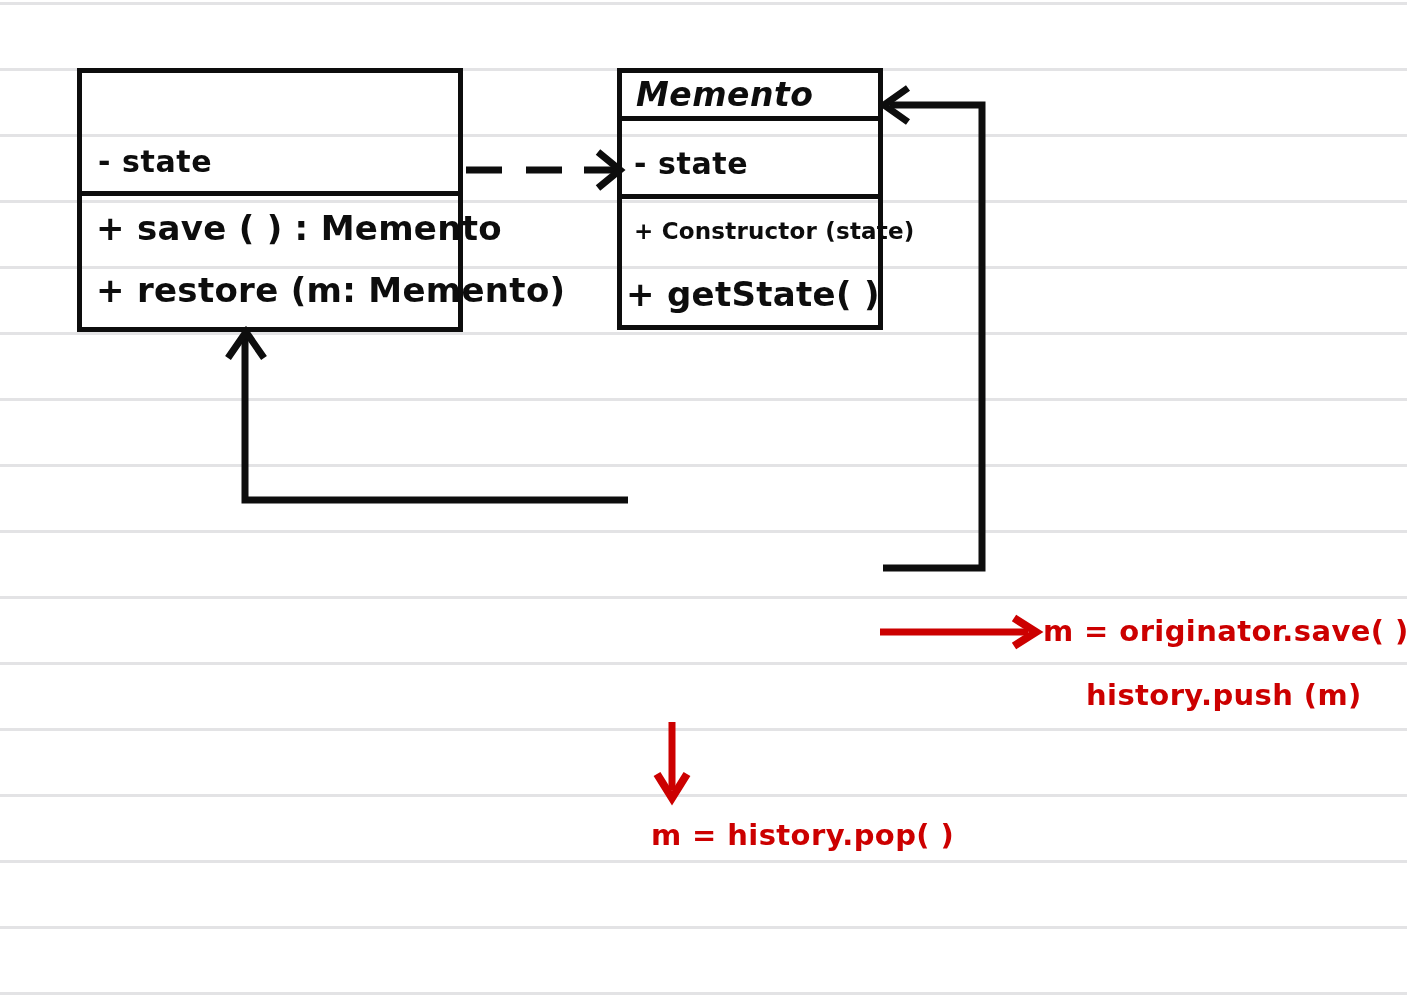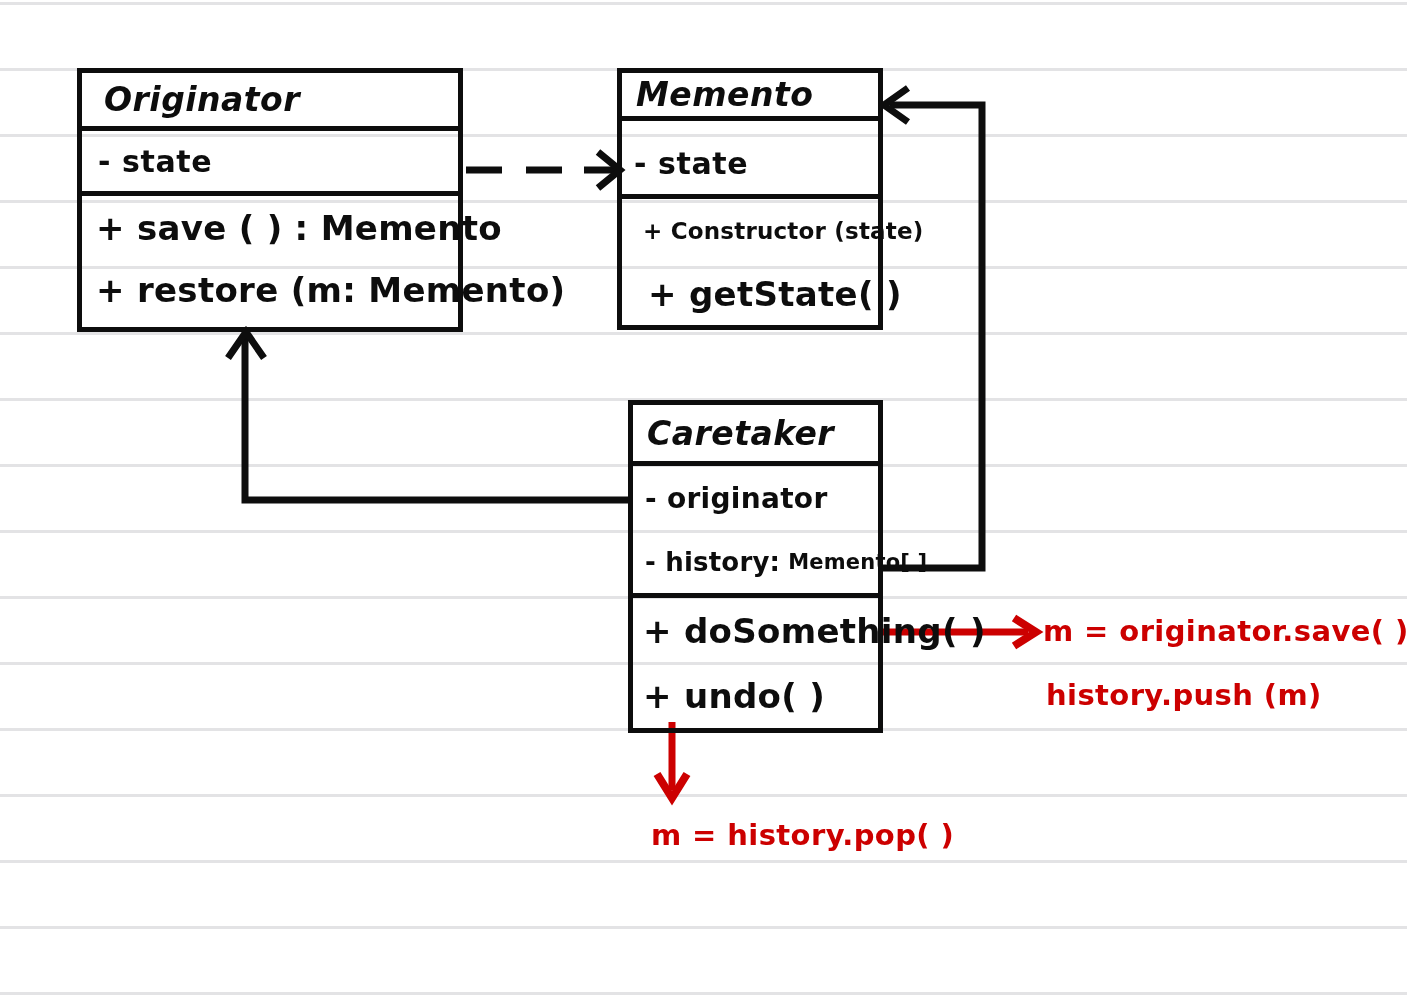--- a/index.html
+++ b/index.html
@@ -154,66 +154,45 @@
       <polyline points="1014,618 1036,632 1014,646" fill="none" stroke="#cc0000" stroke-width="8" stroke-linejoin="miter" stroke-linecap="butt"></polyline>
     </g>
 
     <g>
       <line x1="672" y1="722" x2="672" y2="790" stroke="#cc0000" stroke-width="7" stroke-linecap="butt"></line>
       <polyline points="657,774 672,798 687,774" fill="none" stroke="#cc0000" stroke-width="8" stroke-linejoin="miter" stroke-linecap="butt"></polyline>
     </g>
   </svg>
 
   <div class="umlbox" id="box-originator" style="left:77px; top:68px; width:386px; height:264px;">
-    <div class="umlrow divider-below" style="top:0px; height:58px; width:100%;">
-      <span class="hw cls-title">Originator</span>
-    </div>
     <div class="umlrow divider-below" style="top:58px; height:65px; width:100%;">
       <span class="hw attr">- state</span>
     </div>
     <div class="umlrow" style="top:123px; height:63px; width:100%;">
       <span class="hw op">+ save ( ) : Memento</span>
     </div>
     <div class="umlrow" style="top:186px; height:62px; width:100%;">
       <span class="hw op">+ restore (m: Memento)</span>
     </div>
   </div>
 
   <div class="umlbox" id="box-memento" style="left:617px; top:68px; width:266px; height:262px;">
     <div class="umlrow divider-below" style="top:0px; height:48px; width:100%;">
       <span class="hw cls-title" style="padding-left:14px;">Memento</span>
     </div>
     <div class="umlrow divider-below" style="top:60px; height:66px; width:100%;">
       <span class="hw attr" style="padding-left:12px;">- state</span>
     </div>
     <div class="umlrow" style="top:126px; height:63px; width:100%;">
-      <span class="hw op-small" style="padding-left:21px;">+ Constructor (state)</span>
+      <span class="hw op-small" style="padding-left:12px;">+ Constructor (state)</span>
     </div>
     <div class="umlrow" style="top:189px; height:63px; width:100%;">
-      <span class="hw op" style="padding-left:26px;">+ getState( )</span>
+      <span class="hw op" style="padding-left:4px;">+ getState( )</span>
     </div>
   </div>
 
-  <div class="umlbox" id="box-caretaker" style="left:628px; top:400px; width:255px; height:333px;">
-    <div class="umlrow divider-below" style="top:0px; height:61px; width:100%;">
-      <span class="hw cls-title" style="padding-left:14px;">Caretaker</span>
-    </div>
-    <div class="umlrow" style="top:61px; height:65px; width:100%;">
-      <span class="hw attr-small" style="padding-left:12px;">- originator</span>
-    </div>
-    <div class="umlrow divider-below" style="top:126px; height:67px; width:100%;">
-      <span class="hw" style="padding-left:12px; font-size:26px;">- history:</span>
-      <span class="hw tiny" style="padding-left:8px;">Memento[ ]</span>
-    </div>
-    <div class="umlrow" style="top:193px; height:66px; width:100%;">
-      <span class="hw op" style="padding-left:10px;">+ doSomething( )</span>
-    </div>
-    <div class="umlrow" style="top:259px; height:64px; width:100%;">
-      <span class="hw op" style="padding-left:10px;">+ undo( )</span>
-    </div>
-  </div>
 
   <div class="note" style="left:1043px; top:614px;">m = originator.save( )</div>
-  <div class="note" style="left:1046px; top:678px;">history.push (m)</div>
+  <div class="note" style="left:1086px; top:678px;">history.push (m)</div>
 
   <div class="note" style="left:651px; top:818px;">m = history.pop( )</div>
 
 </div>
 
 </body></html>

